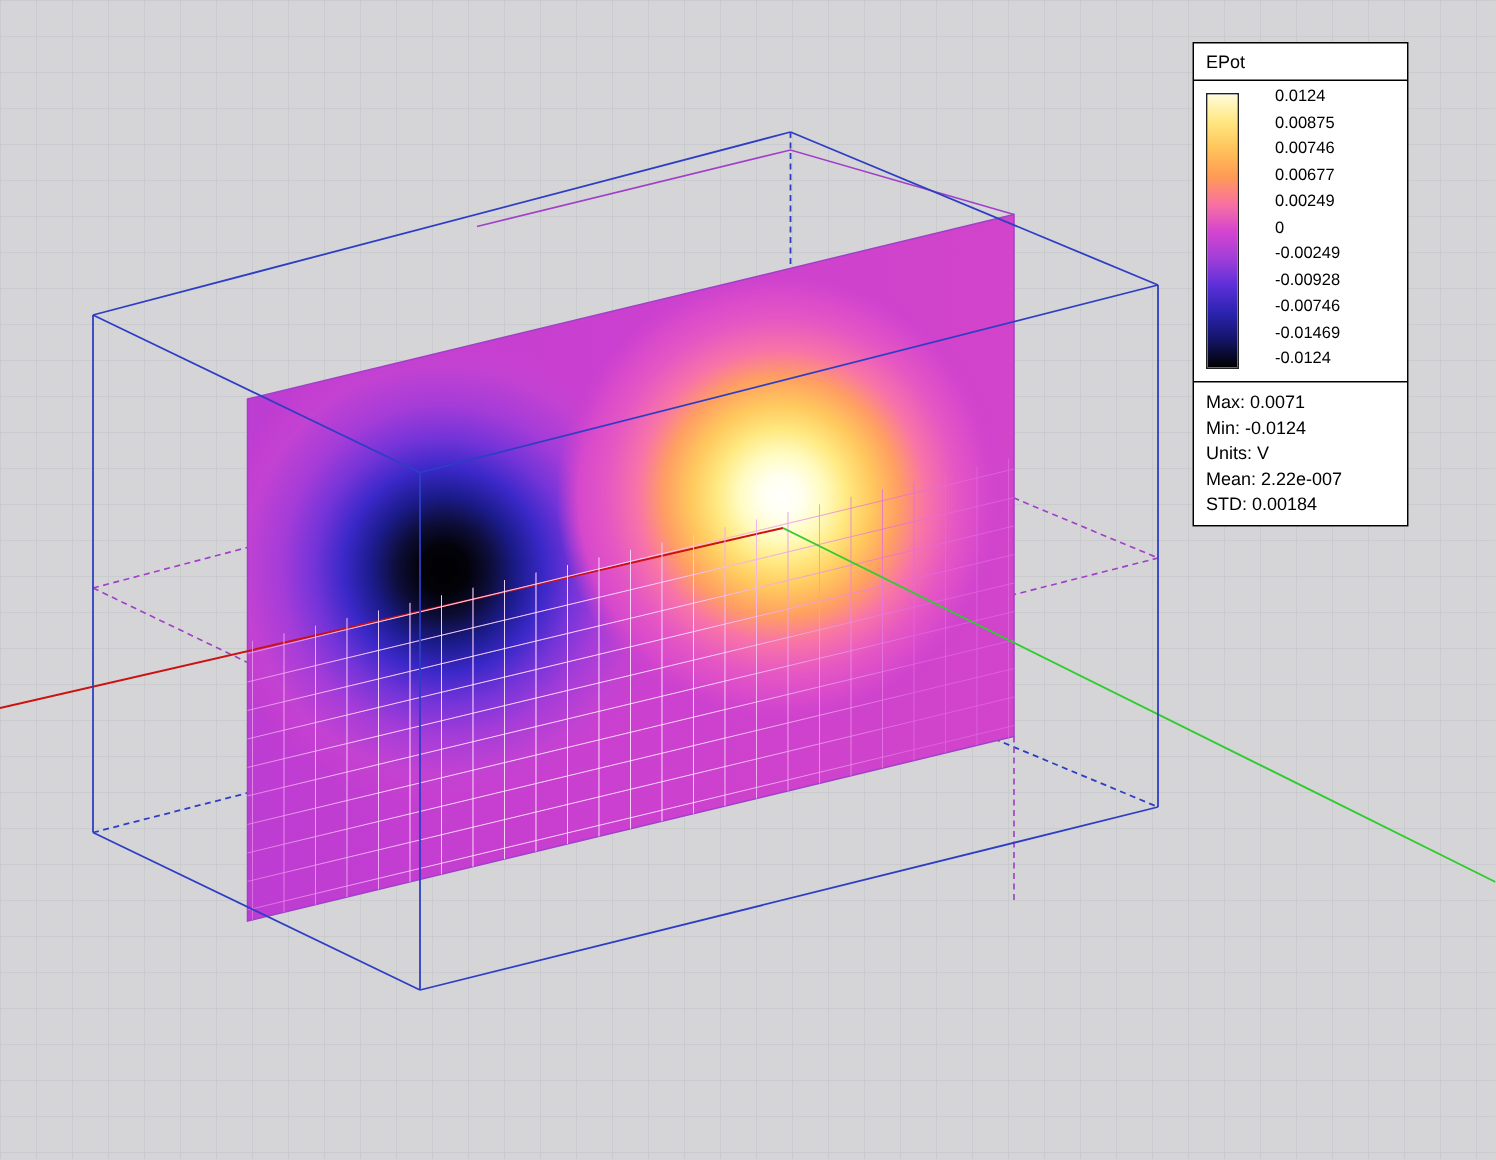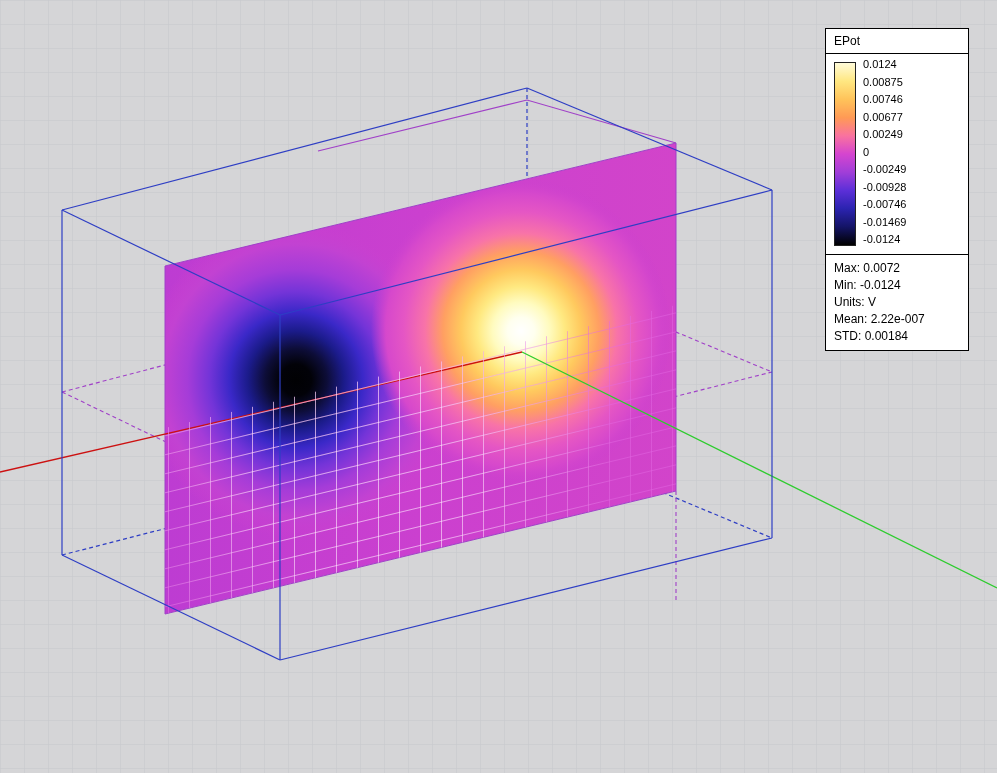--- a/index.html
+++ b/index.html
@@ -6,27 +6,27 @@
   body{
     width:997px;height:773px;position:relative;overflow:hidden;
     background:#d5d5d7;
     font-family:"Liberation Sans",sans-serif;
   }
   .viewport{position:absolute;left:0;top:0;width:997px;height:773px}
   svg{display:block}
 
   
   .legend{
-    position:absolute;left:825px;top:28px;width:142px;
+    position:absolute;left:795px;top:28px;width:142px;
     background:#ffffff;border:1px solid #000;color:#000;
     font-size:12px;
   }
   .legend-sec{border-bottom:1px solid #000;padding:5px 8px}
   .legend-sec.last{border-bottom:none}
-  .legend-scale{display:flex;gap:7px;padding:8px 6px 8px 8px;border-bottom:1px solid #000}
+  .legend-scale{display:flex;gap:24px;padding:8px 6px 8px 8px;border-bottom:1px solid #000}
   .cbar-wrap{width:20px;height:182px;border:1px solid #222;flex:0 0 auto}
   .cbar-wrap svg{width:20px;height:182px}
   .scale-labels{
     display:flex;flex-direction:column;justify-content:space-between;
     height:186px;margin-top:-3px;font-size:11px;line-height:11px;
   }
   .legend-stats div{line-height:17px;white-space:nowrap}
 </style>
 </head>
 <body>
@@ -172,19 +172,19 @@
       <span>0.00249</span>
       <span>0</span>
       <span>-0.00249</span>
       <span>-0.00928</span>
       <span>-0.00746</span>
       <span>-0.01469</span>
       <span>-0.0124</span>
     </div>
   </div>
   <div class="legend-sec last legend-stats">
-    <div>Max: 0.0072</div>
+    <div>Max: 0.0071</div>
     <div>Min: -0.0124</div>
     <div>Units: V</div>
     <div>Mean: 2.22e-007</div>
     <div>STD: 0.00184</div>
   </div>
 </div>
 
 </body></html>

